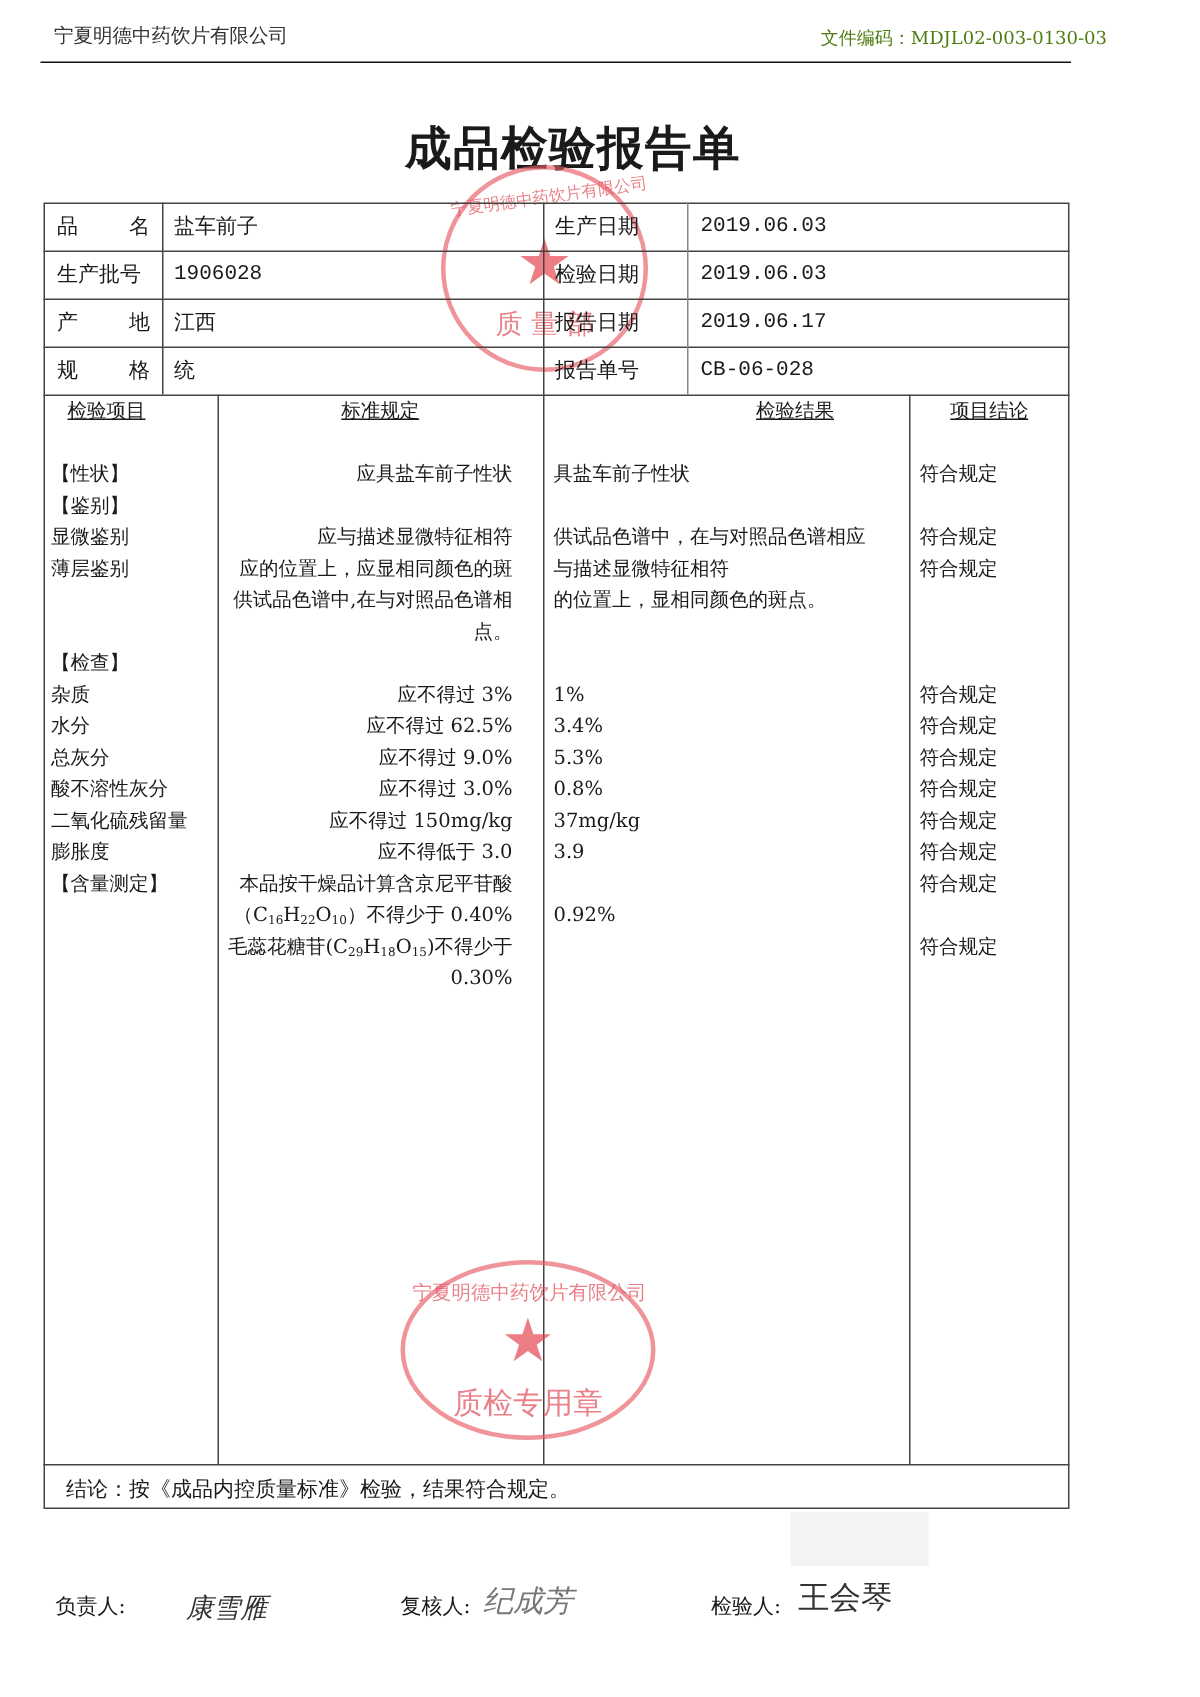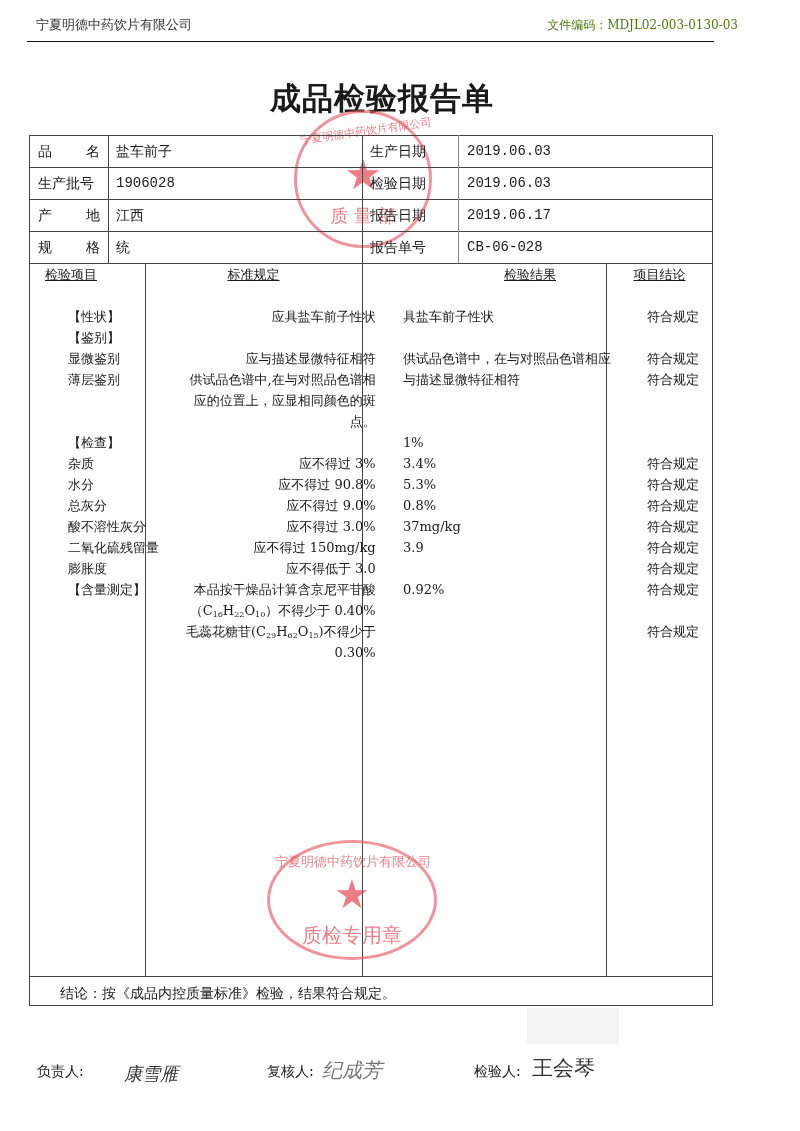--- a/index.html
+++ b/index.html
@@ -18,28 +18,28 @@
   .frame { left: 29px; top: 135px; width: 684px; height: 871px; border: 1.3px solid #444; box-sizing: border-box; }
   .hl { height: 0; border-top: 1.3px solid #444; }
   .vl { width: 0; border-left: 1.3px solid #444; }
 
   .cell { font-size: 14px; line-height: 32px; height: 32px; white-space: nowrap; }
   .lbl-spread { display: flex; justify-content: space-between; width: 62px; }
   .mono { font-family: Liberation Mono, monospace; font-size: 14px; }
 
   .colhead { font-size: 13px; text-decoration: underline; text-align: center; top: 266px; line-height: 18px; }
 
-  .body-col { font-size: 13px; line-height: 21px; margin-left: 34px; }
+  .body-col { font-size: 13px; line-height: 21px; }
   .body-col div { height: 21px; white-space: nowrap; }
   .sub { font-size: 8px; vertical-align: -2px; }
 
-  .conclusion { left: 60px; top: 983px; font-size: 14px; line-height: 20px; white-space: nowrap; }
+  .conclusion { left: 44px; top: 983px; font-size: 14px; line-height: 20px; white-space: nowrap; }
 
   .sig-label { font-size: 14px; top: 1017px; line-height: 20px; white-space: nowrap; margin-top: 44px; }
-  .sig-hand { font-family: Liberation Sans, sans-serif; color: #333; font-style: italic; }
+  .sig-hand { font-family: Liberation Mono, monospace; color: #333; font-style: italic; }
   .sig-box { left: 527px; top: 1008px; width: 92px; height: 36px; background: #f3f3f3; }
 
   
   .stamp { border: 3px solid rgba(230,90,100,0.65); border-radius: 50%; box-sizing: border-box; color: rgba(225,80,90,0.75); }
   .stamp-text { font-family: "DejaVu Sans", "Liberation Sans", sans-serif; color: rgba(225,80,90,0.72); text-align: center; white-space: nowrap; }
   .star { color: rgba(230,70,80,0.7); text-align: center; }
 </style>
 </head>
 <body>
 
@@ -124,42 +124,43 @@
   <div>二氧化硫残留量</div>
   <div>膨胀度</div>
   <div>【含量测定】</div>
 </div>
 
 <div class="abs body-col" style="left:152px; top:285px;text-align:right;">
   <div></div>
   <div>应具盐车前子性状</div>
   <div></div>
   <div>应与描述显微特征相符</div>
+  <div>应的位置上，应显相同颜色的斑</div>
   <div>供试品色谱中,在与对照品色谱相</div>
-  <div>应的位置上，应显相同颜色的斑</div>
   <div>点。</div>
   <div></div>
   <div>应不得过 3%</div>
-  <div>应不得过 90.8%</div>
+  <div>应不得过 62.5%</div>
   <div>应不得过 9.0%</div>
   <div>应不得过 3.0%</div>
   <div>应不得过 150mg/kg</div>
   <div>应不得低于 3.0</div>
   <div>本品按干燥品计算含京尼平苷酸</div>
   <div><span>（C</span><span class="sub">16</span><span>H</span><span class="sub">22</span><span>O</span><span class="sub">10</span><span>）不得少于 0.40%</span></div>
-  <div><span>毛蕊花糖苷(C</span><span class="sub">29</span><span>H</span><span class="sub">62</span><span>O</span><span class="sub">15</span><span>)不得少于</span></div>
+  <div><span>毛蕊花糖苷(C</span><span class="sub">29</span><span>H</span><span class="sub">18</span><span>O</span><span class="sub">15</span><span>)不得少于</span></div>
   <div>0.30%</div>
 </div>
 
 <div class="abs body-col" style="left:369px; top:285px;">
   <div></div>
   <div>具盐车前子性状</div>
   <div></div>
   <div>供试品色谱中，在与对照品色谱相应</div>
   <div>与描述显微特征相符</div>
+  <div>的位置上，显相同颜色的斑点。</div>
   <div></div>
   <div></div>
   <div>1%</div>
   <div>3.4%</div>
   <div>5.3%</div>
   <div>0.8%</div>
   <div>37mg/kg</div>
   <div>3.9</div>
   <div></div>
   <div>0.92%</div>

